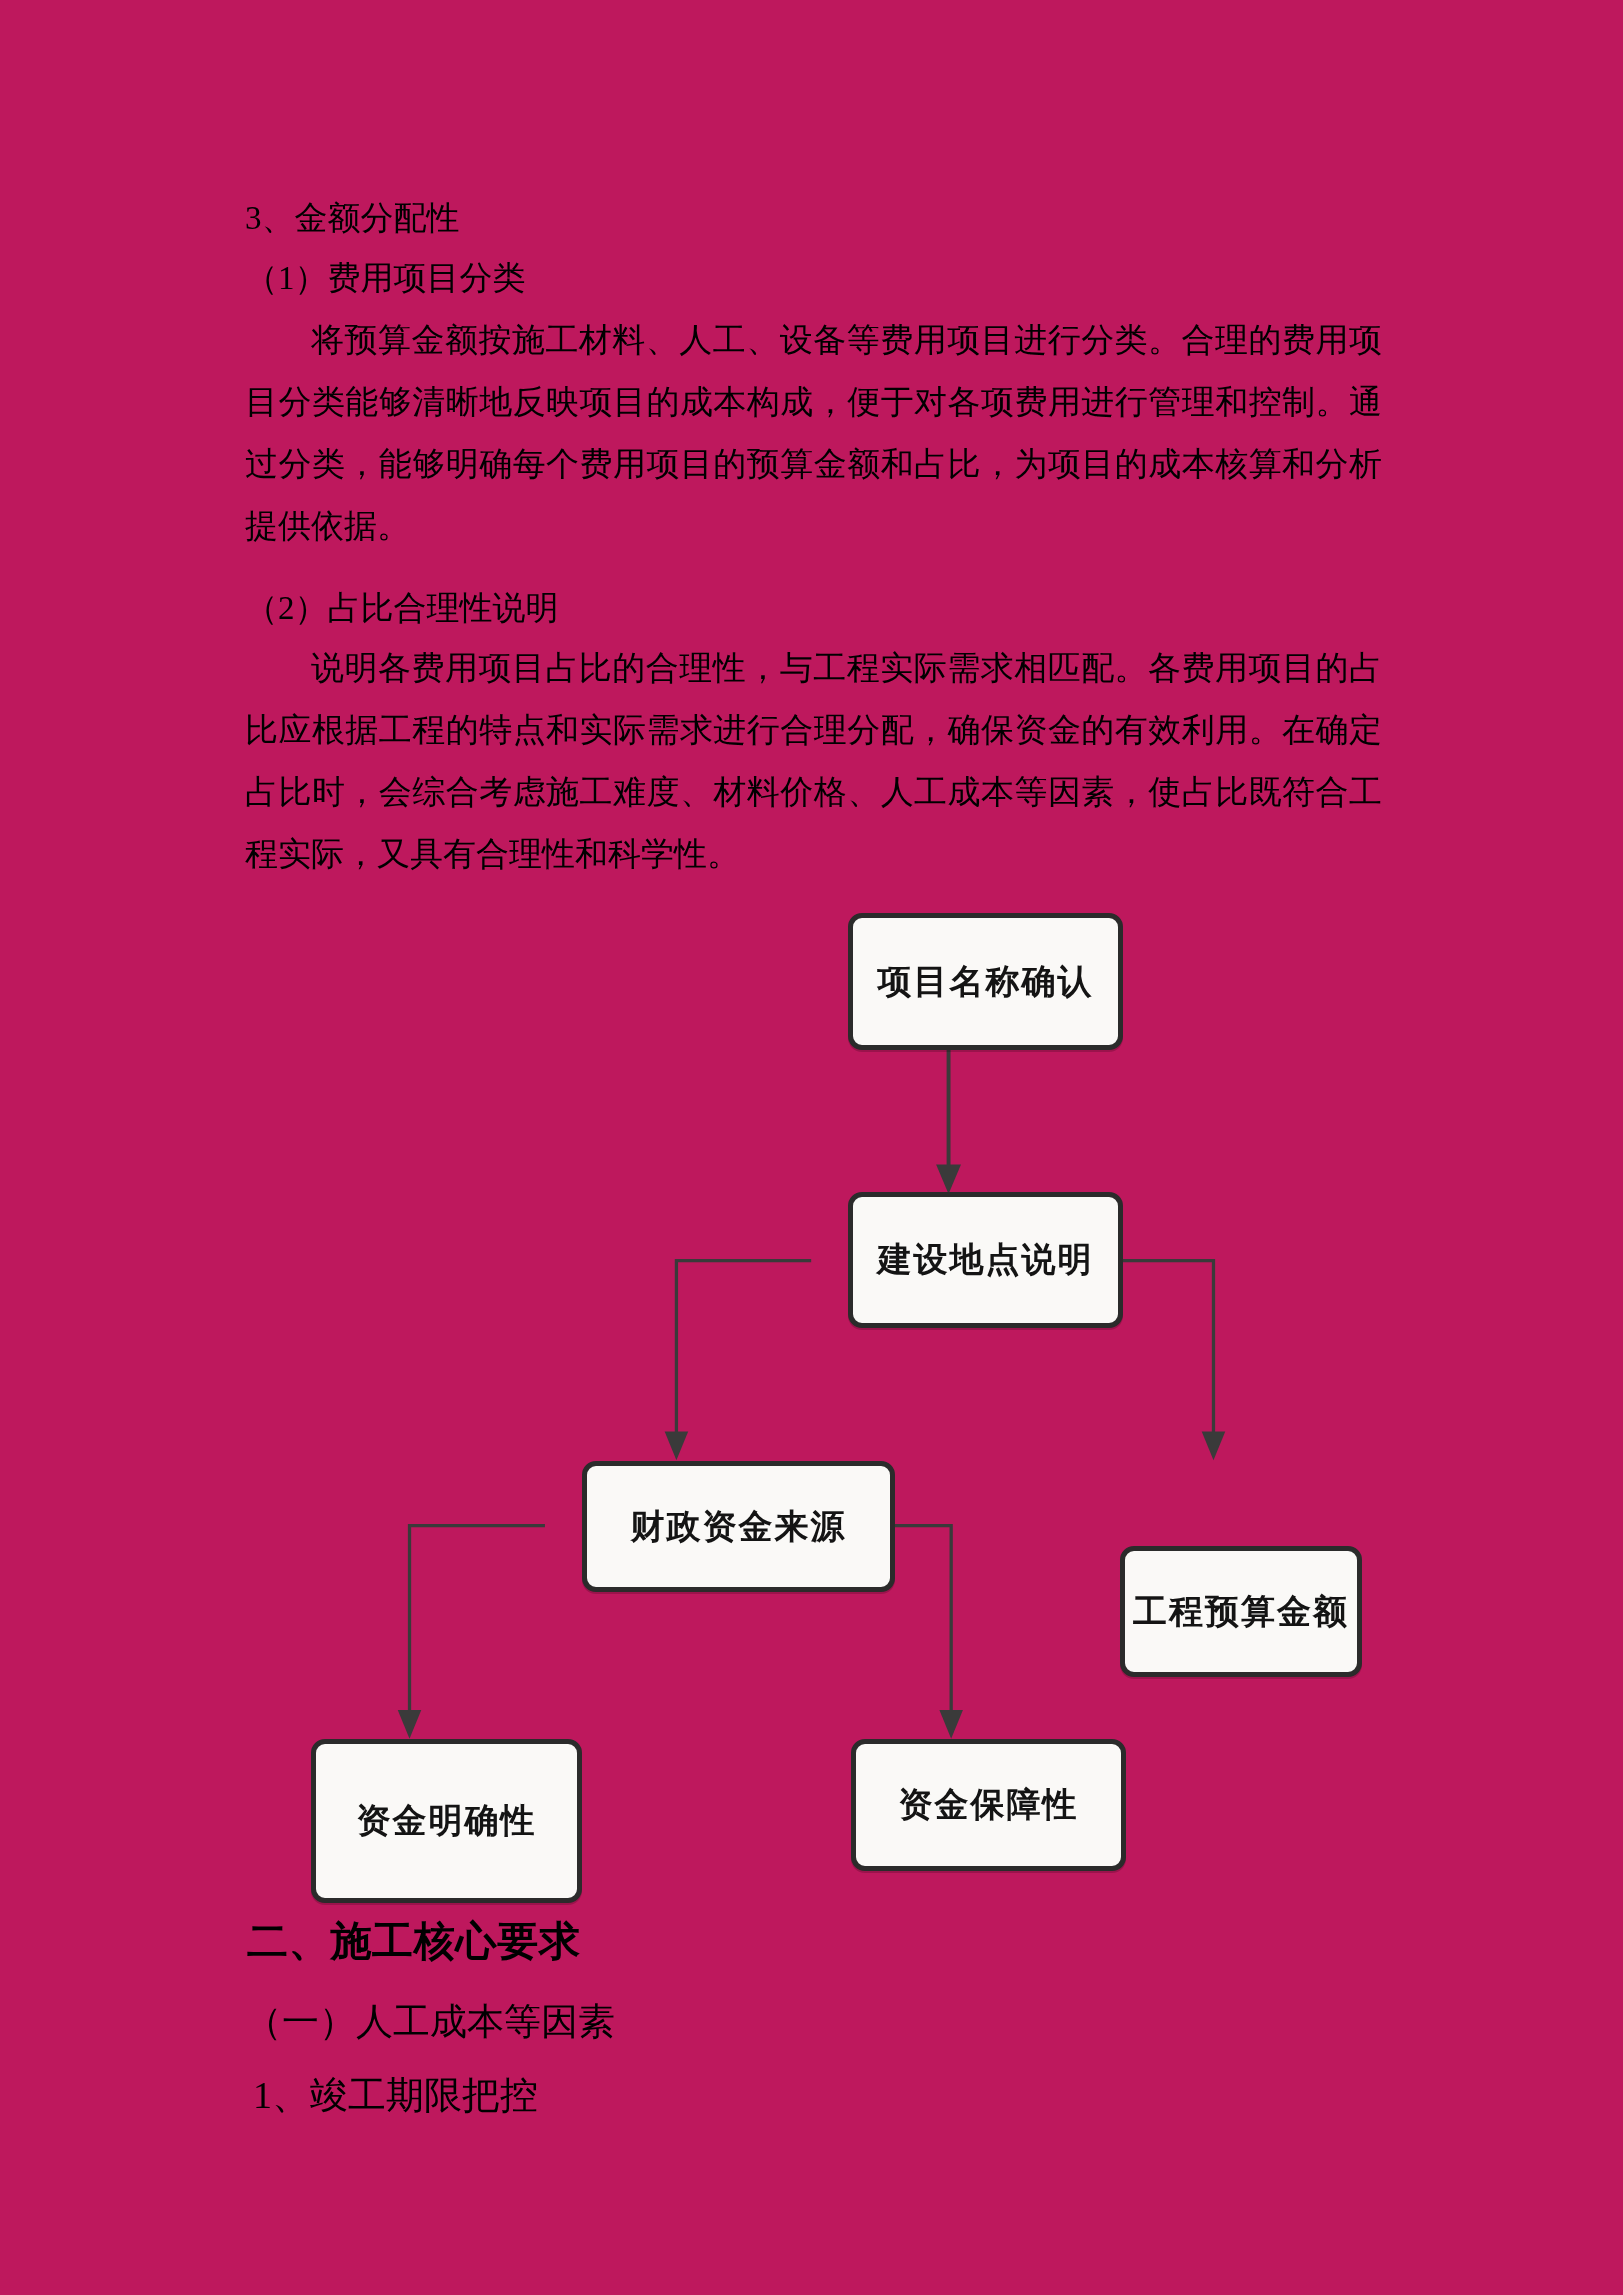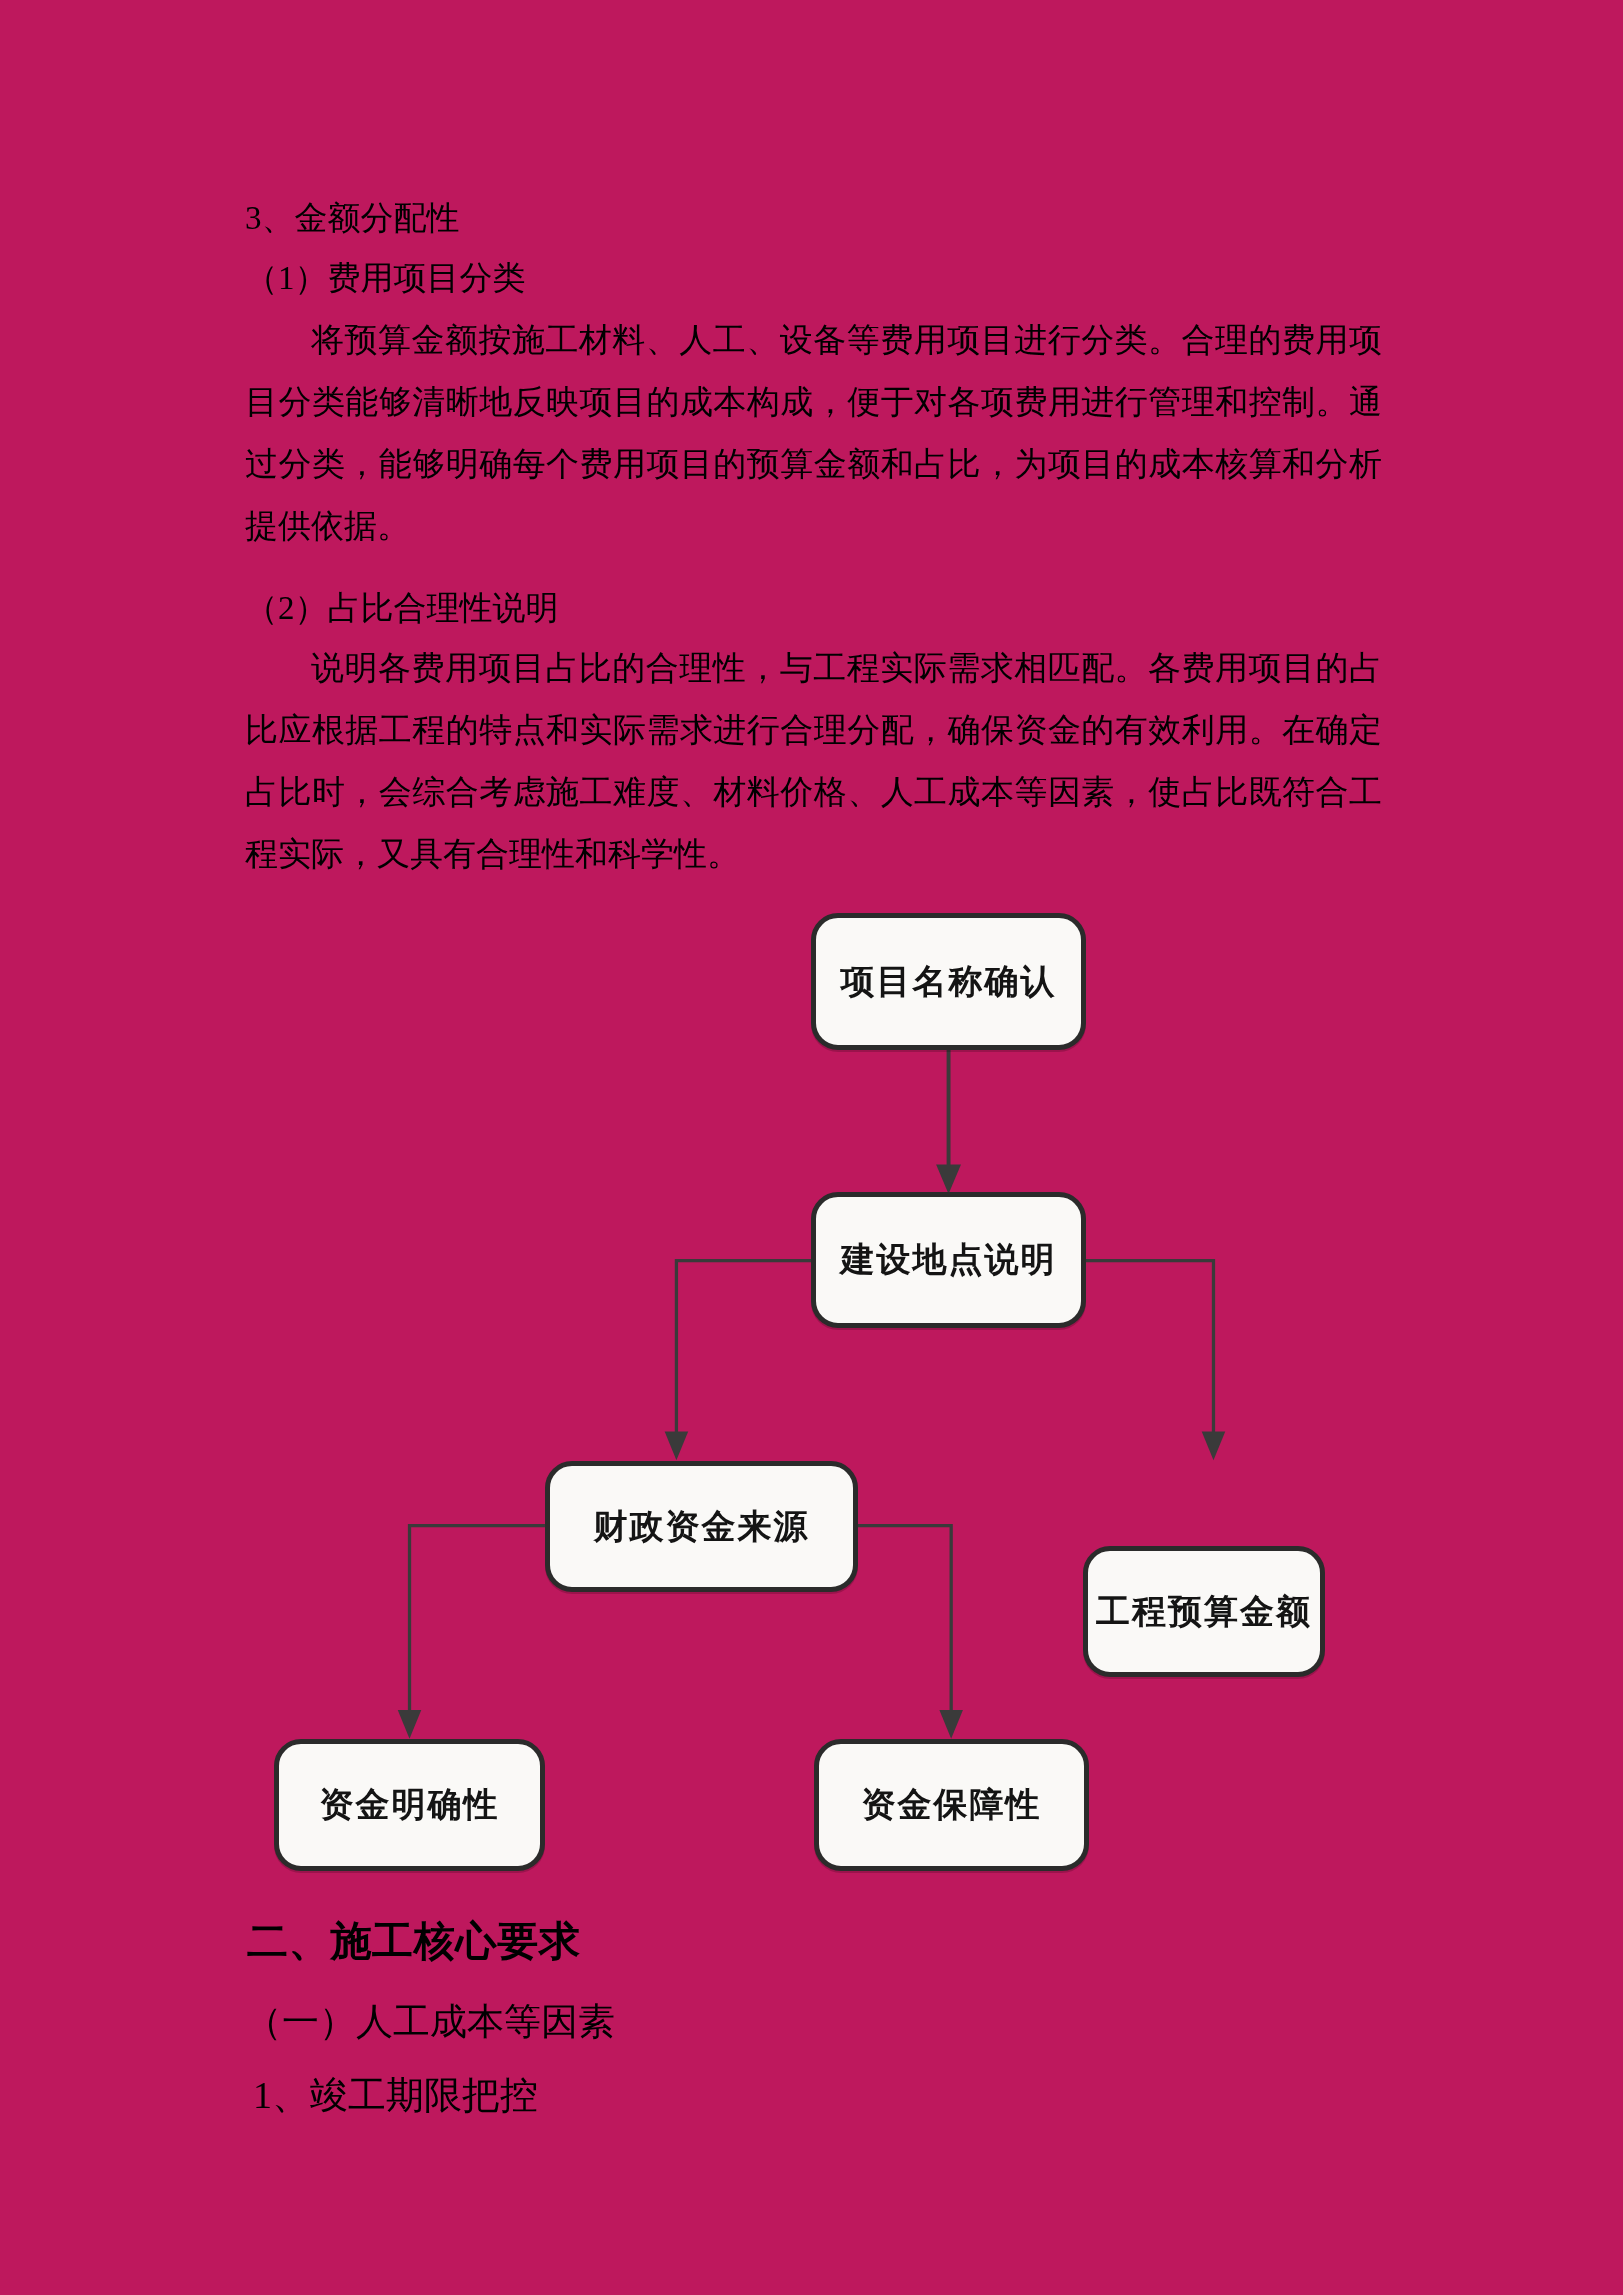--- a/index.html
+++ b/index.html
@@ -17,25 +17,25 @@
              text-align:justify; text-indent:2em; }
   .sec2-h  { left:247px; font-size:41px; line-height:59px; font-weight:bold;
              font-family:"Liberation Sans","DejaVu Sans",sans-serif; letter-spacing:0.7px; }
   .sub-h   { left:245px; font-size:37px; line-height:56px; }
   .item-h  { left:253px; font-size:38px; line-height:51px;text-align:center; }
 
   .flow-node {
     position:absolute;
     box-sizing:border-box;
     border:5.2px solid #2b2b2b;
-    border-radius:27px;
+    border-radius:14px;
     background:#faf9f7;
     box-shadow:0 2px 0 rgba(0,0,0,0.18);
     display:flex; align-items:center; justify-content:center;
-    font-size:34px; font-weight:bold; letter-spacing:2px; color:#141414;
+    font-size:34px; font-weight:bold; letter-spacing:2px; color:#141414;margin-left:37px;
   }
   .flow-svg { position:absolute; left:0; top:0; pointer-events:none; }
   .flow-svg polyline, .flow-svg line { fill:none; stroke:#3a3a3a; }
   .flow-svg polygon { fill:#3a3a3a; stroke:none; }
 </style>
 </head>
 <body>
 
 <div class="page">
 
@@ -70,21 +70,21 @@
     </svg>
 
     <div class="flow-node" style="left:811px; top:913px; width:275px; height:137px">项目名称确认</div>
 
     <div class="flow-node" style="left:811px; top:1192px; width:275px; height:136px">建设地点说明</div>
 
     <div class="flow-node" style="left:545px; top:1461px; width:313px; height:131px">财政资金来源</div>
 
     <div class="flow-node" style="left:1083px; top:1546px; width:242px; height:131px">工程预算金额</div>
 
-    <div class="flow-node" style="left:274px; top:1739px; width:271px; height:132px">资金明确性</div>
+    <div class="flow-node" style="left:274px; top:1739px; width:271px; height:164px">资金明确性</div>
 
     <div class="flow-node" style="left:814px; top:1739px; width:275px; height:132px">资金保障性</div>
   </div>
 
   <div class="txt sec2-h" style="top:1912px">二、施工核心要求</div>
 
   <div class="txt sub-h" style="top:1994px">（一）人工成本等因素</div>
 
   <div class="txt item-h" style="top:2070px">1、竣工期限把控</div>
 

